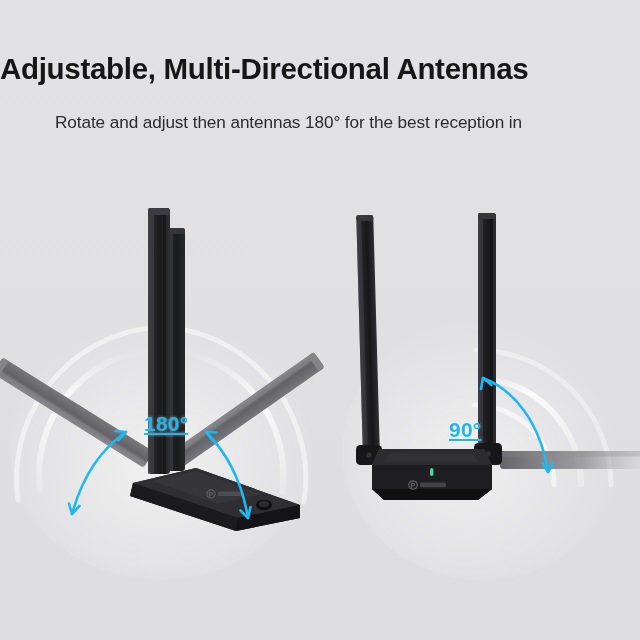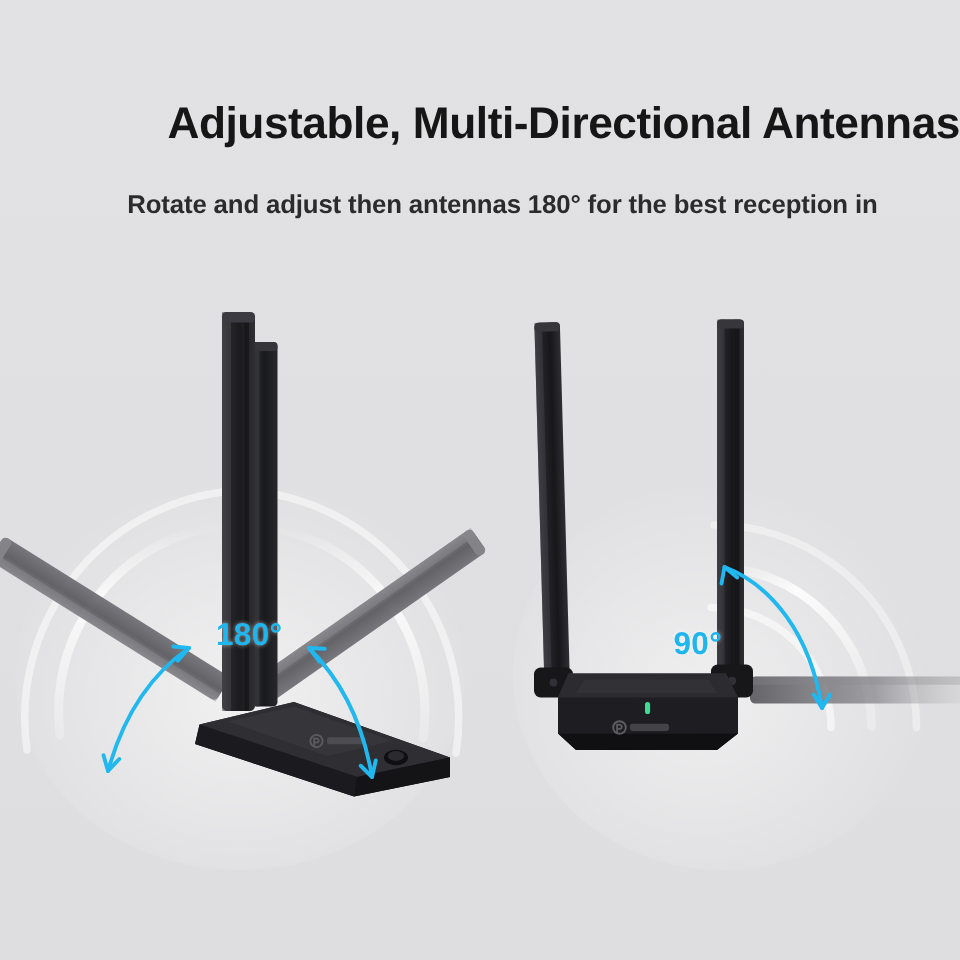--- a/index.html
+++ b/index.html
@@ -22,37 +22,37 @@
     height: 640px;
     background: linear-gradient(180deg, #e2e2e4 0%, #e0e0e2 55%, #dedee0 100%);
   }
 
   
   .header {
     position: absolute;
     top: 0;
     left: 0;
     width: 640px;
-    padding-top: 66px;
-    text-align: right;
+    padding-top: 52px;
+    text-align: left;
   }
   .headline {
     margin: 0;
     font-size: 29.5px;
     font-weight: bold;
     letter-spacing: -0.3px;
     color: #161616;
     line-height: 1.18;
     white-space: nowrap;
   }
   .subcopy {
     margin: 22px auto 0 auto;
     width: 530px;
     font-size: 17.2px;
-    font-weight: bold;
+    font-weight: normal;
     color: #2b2b2d;
     line-height: 1.52;
     letter-spacing: -0.1px;
   }
 
   
   .illustrations {
     position: absolute;
     top: 200px;
     left: 0;
@@ -71,20 +71,21 @@
 
   .angle-label {
     position: absolute;
     font-size: 21px;
     font-weight: bold;
     color: #1fb6ee;
     letter-spacing: 0.2px;
     text-shadow: 0 0 3px rgba(255,255,255,0.55);
     pointer-events: none;
     user-select: none;
+    text-decoration: underline;
   }
   .angle-left  { left: 144px; top: 212px; }
   .angle-right { left: 117px; top: 218px; }
 </style>
 </head>
 <body>
 
 <div class="page">
 
   <div class="header">

